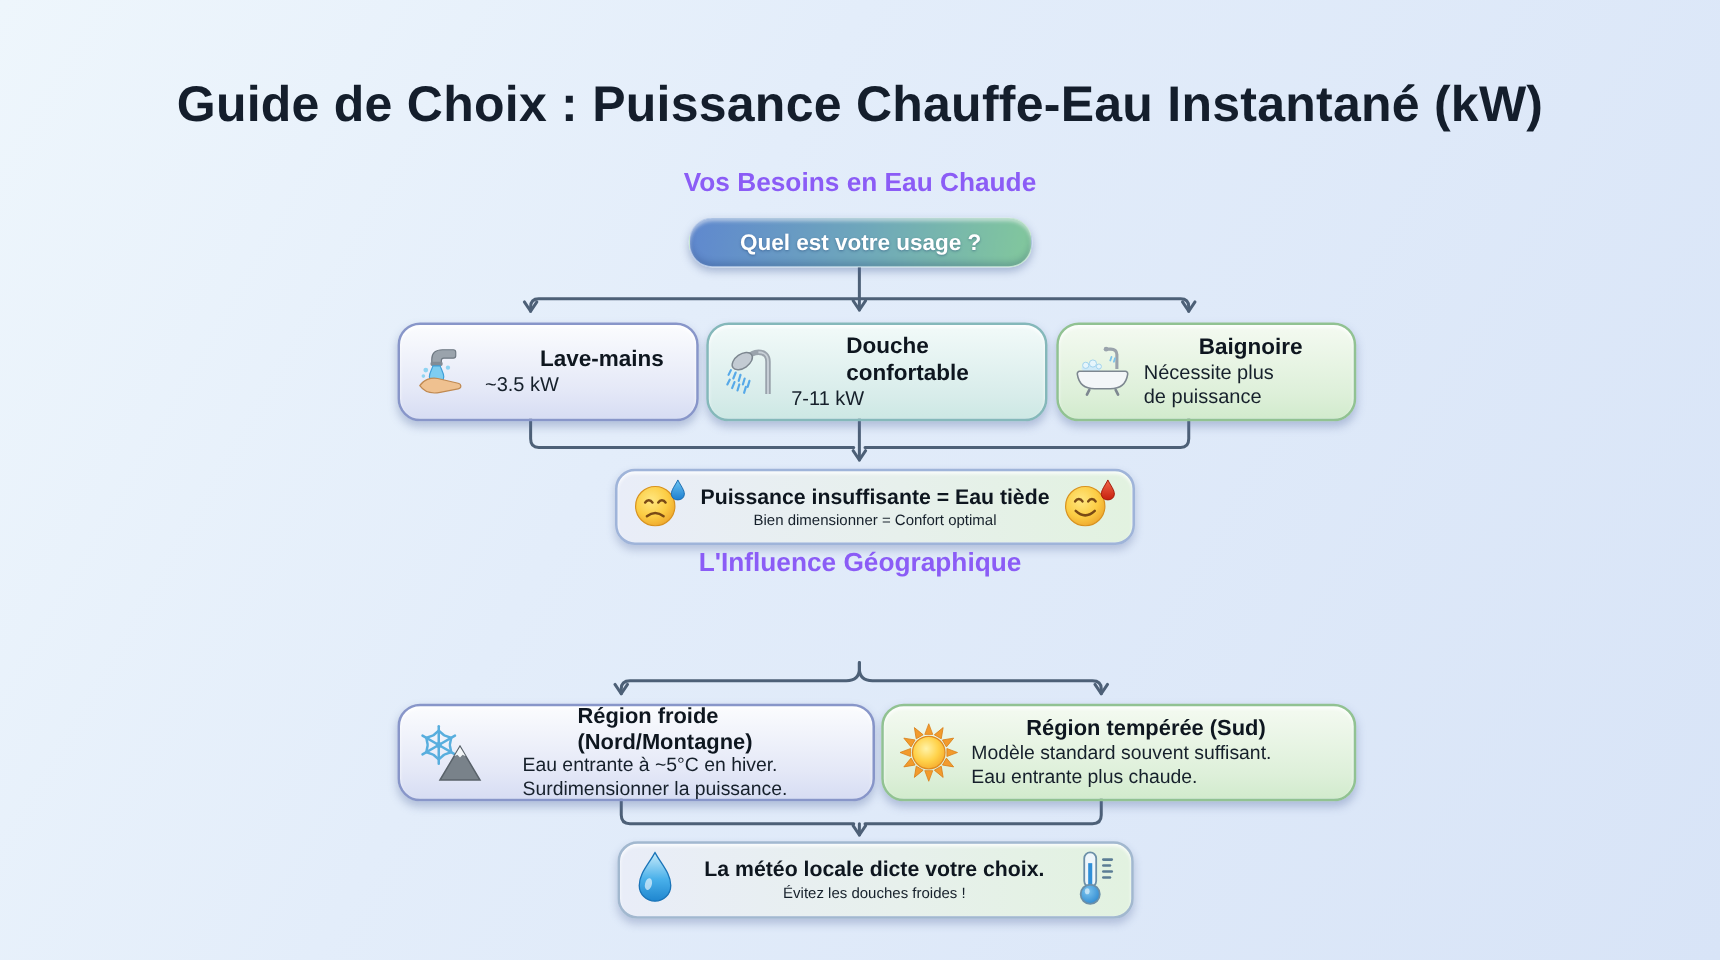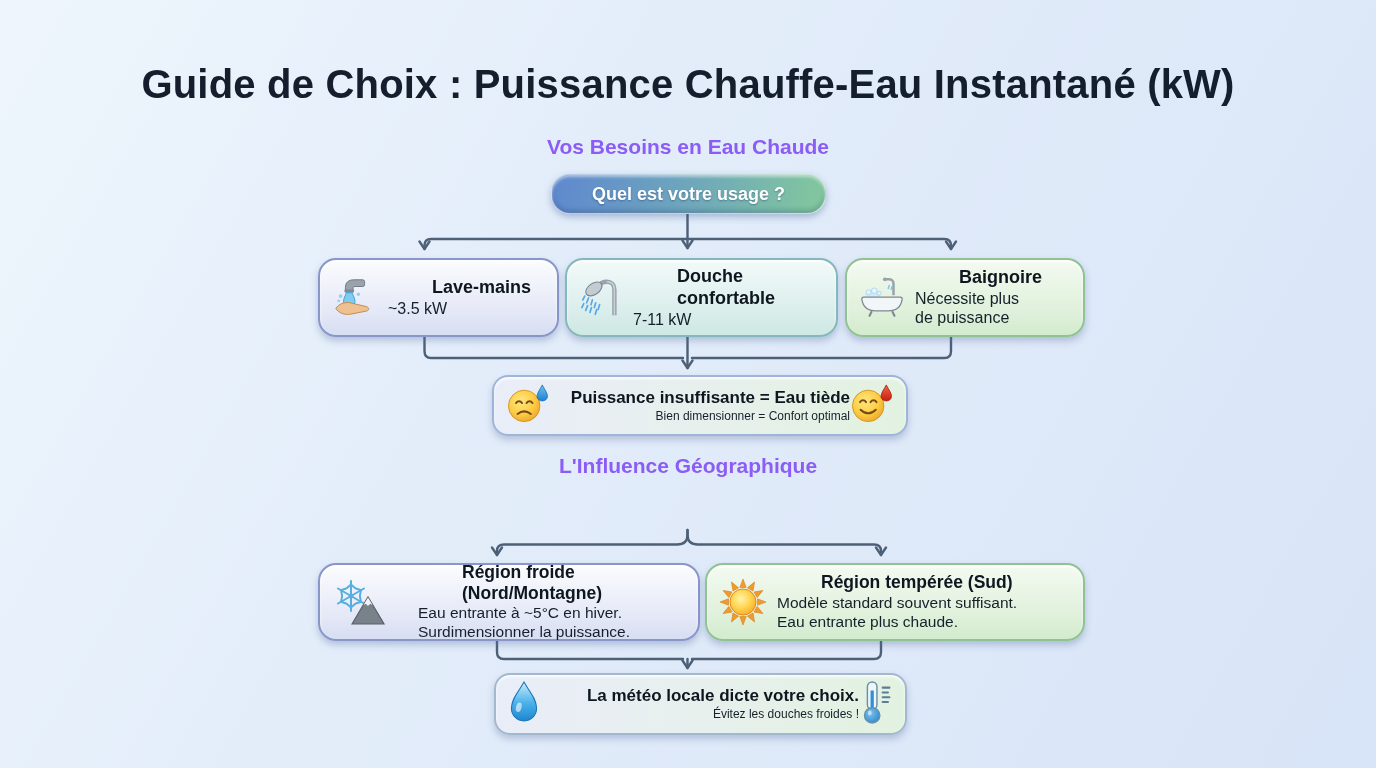--- a/index.html
+++ b/index.html
@@ -11,21 +11,21 @@
   .canvas{position:relative;width:1376px;height:680px;border-radius:29px;}
   .title{
     position:absolute;top:62px;left:0;width:100%;text-align:center;
     font-size:40px;font-weight:bold;color:#141e2c;letter-spacing:.2px;
   }
   .section-heading{
     position:absolute;left:0;width:100%;text-align:center;
     font-size:21px;font-weight:bold;color:#8b5cf6;
   }
   #heading-usage{top:135px;}
-  #heading-geo{top:454px;}
+  #heading-geo{top:439px;}
   .pill{
     position:absolute;height:38px;border-radius:19px;
     background:linear-gradient(100deg,#5f88cf 0%,#6fa8ba 52%,#82c89c 100%);
     border:1px solid rgba(255,255,255,.55);
     color:#fff;font-weight:bold;font-size:18px;
     display:flex;align-items:center;justify-content:center;
     text-shadow:0 1px 2px rgba(25,55,105,.45);
     box-shadow:0 3px 7px rgba(70,95,150,.40),inset 0 2px 3px rgba(255,255,255,.5),inset 0 -3px 5px rgba(20,40,90,.22);
   }
   #pill-usage{left:551px;top:174px;width:273px;}
@@ -51,21 +51,21 @@
   #card-froide .s,#card-temperee .s{font-size:15.5px;}
   .conclusion{
     position:absolute;border-radius:16px;
     display:flex;align-items:center;justify-content:space-between;padding:0 12px;
     background:linear-gradient(90deg,#e9edf8 0%,#e7f0ec 55%,#e2f2e0 100%);
     border:2px solid #9fb4d9;
     box-shadow:0 4px 7px rgba(90,110,160,.33),inset 0 2px 3px rgba(255,255,255,.85);
   }
   #conclusion-usage{left:492px;top:375px;width:388px;height:57px;}
   #conclusion-geo{left:494px;top:673px;width:385px;height:58px;border-color:#a2b8cf;}
-  .conclusion .ctxt{flex:1;text-align:right;line-height:1.22;}
+  .conclusion .ctxt{flex:1;text-align:center;line-height:1.22;}
   .conclusion .l1{font-size:17px;font-weight:bold;color:#0e161f;}
   .conclusion .l2{font-size:12px;color:#16202b;}
   #connectors{position:absolute;left:0;top:0;pointer-events:none;}
   .ln{fill:none;stroke:#4d6077;stroke-width:2.4;stroke-linecap:round;}
 </style>
 </head>
 <body>
 
 <div class="canvas">
 

